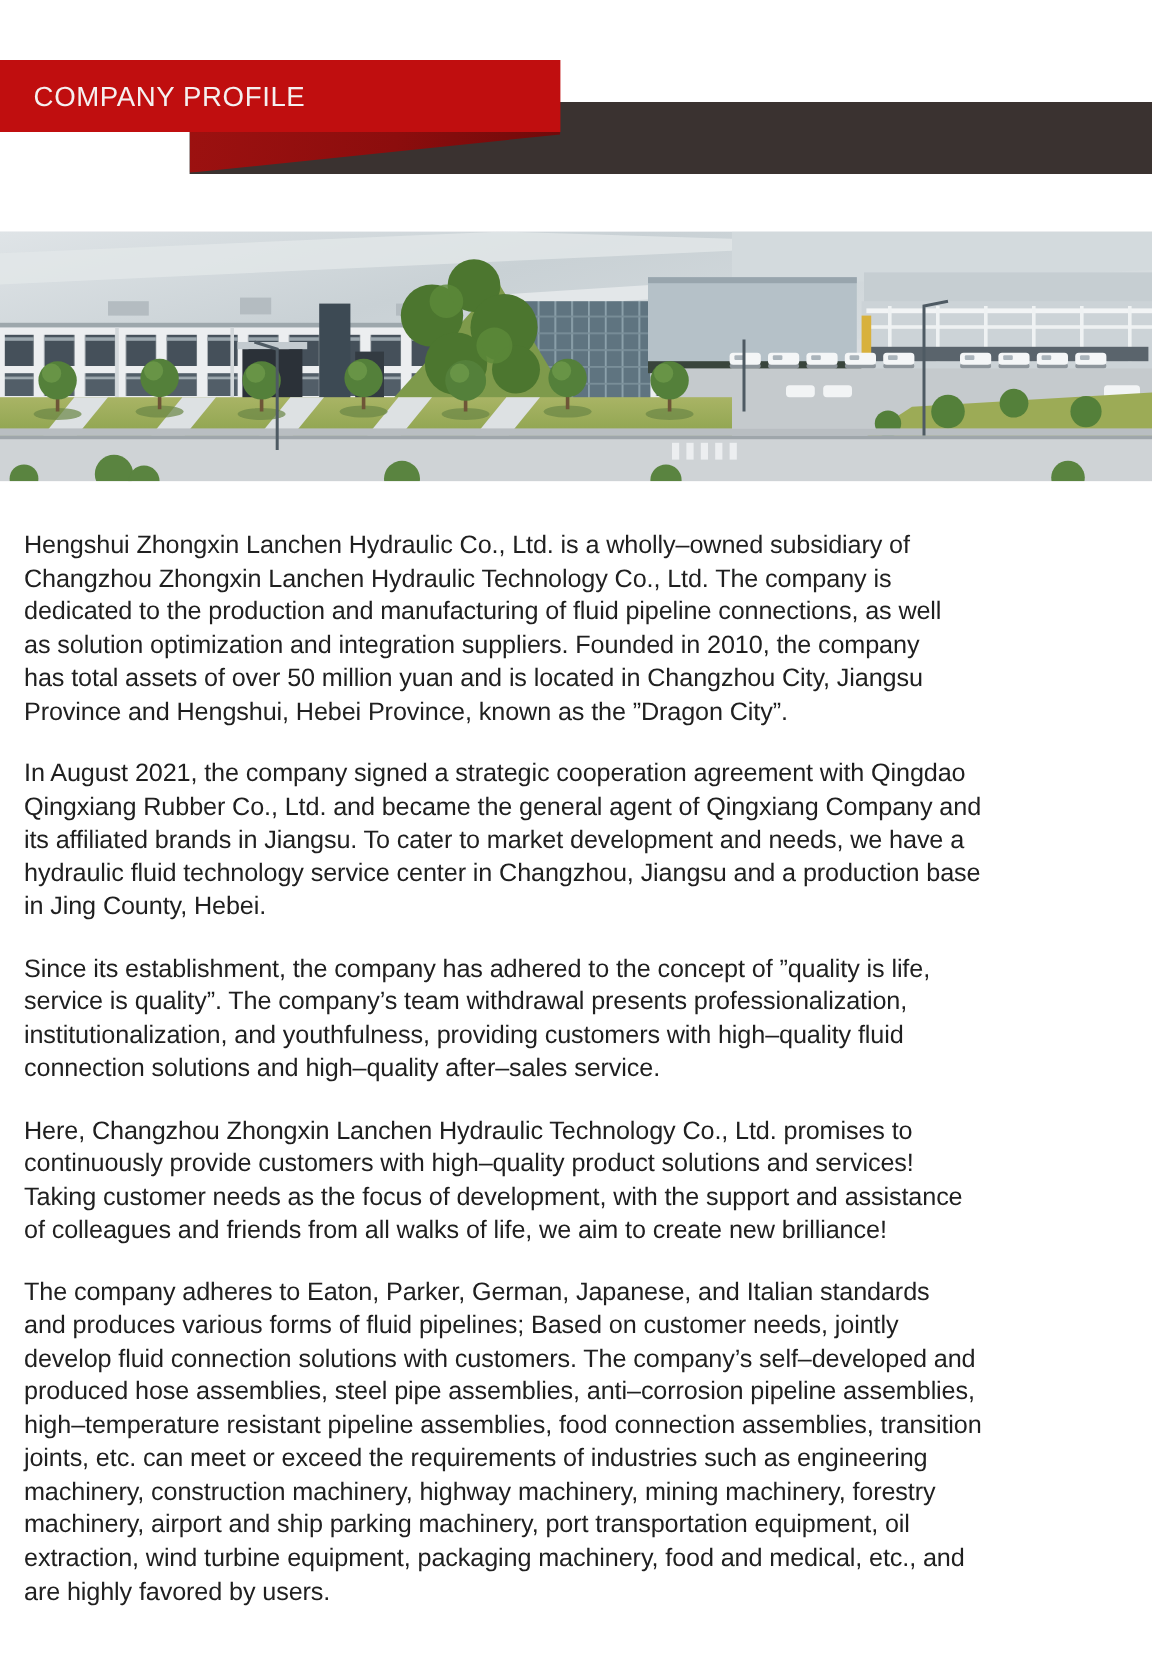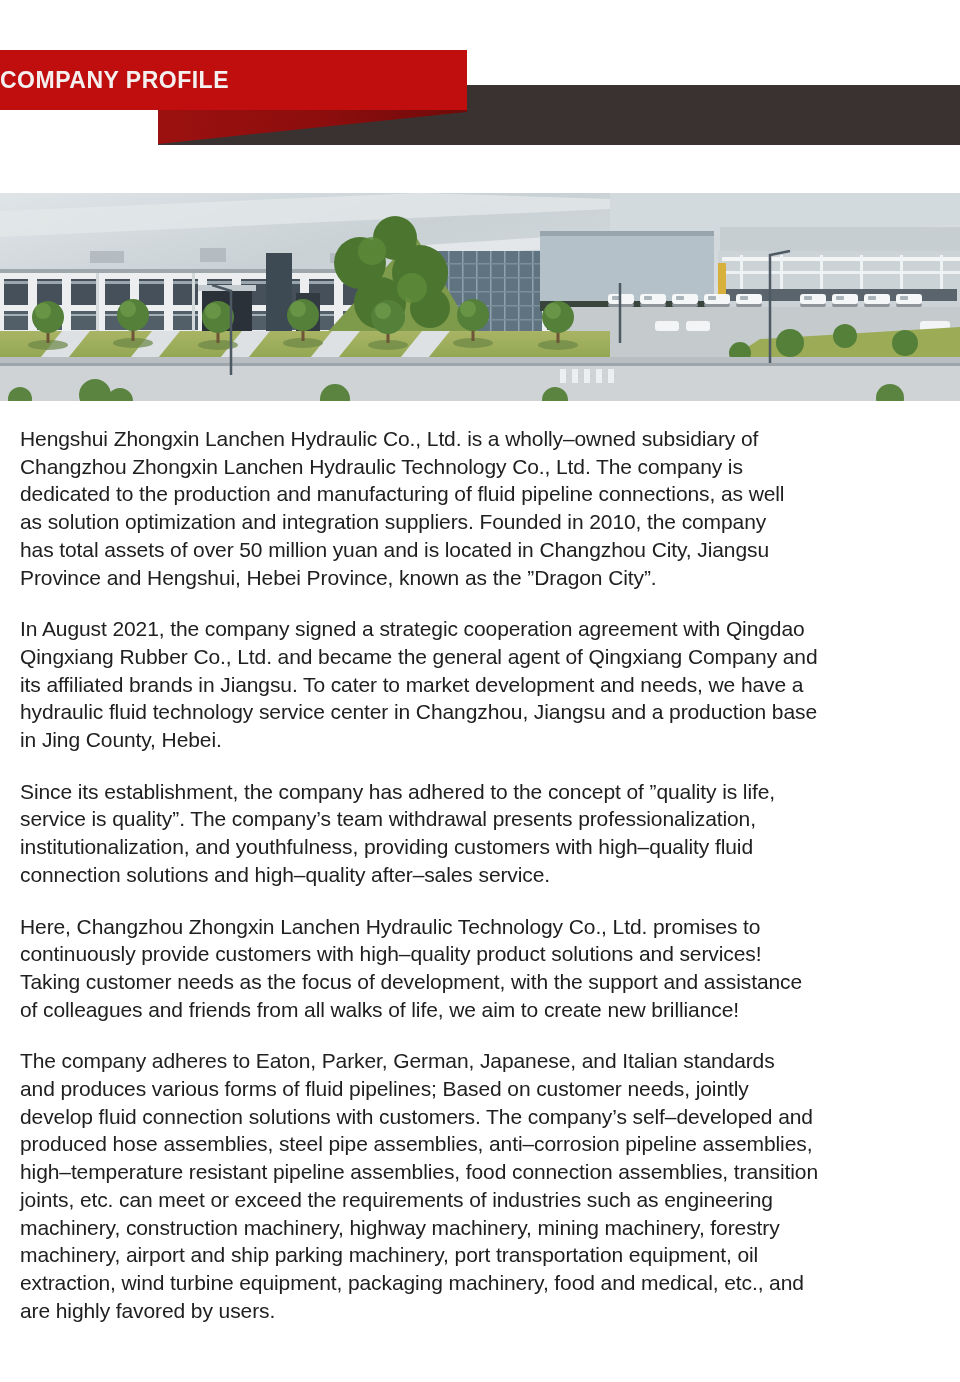--- a/index.html
+++ b/index.html
@@ -18,36 +18,36 @@
     background:linear-gradient(100deg,#9c1110 0%,#8c0d0d 55%,#6f0a0a 100%);
     clip-path:polygon(0 0, 100% 0, 100% 6%, 0 100%);
     z-index:2;
   }
   .banner {
     position:absolute; left:0; top:50px; width:467px; height:60px;
     background:#c00e0f; z-index:3;
     display:flex; align-items:center;
   }
   .banner-title {
-    color:#f5f0f0; font-size:23px; font-weight:700;
-    letter-spacing:0.5px; white-space:nowrap;
+    color:#f5f0f0; font-size:23px; font-weight:400;
+    letter-spacing:0.5px; padding-left:28px; white-space:nowrap;
   }
   
   .photo {
     position:absolute; left:0; top:193px; width:960px; height:208px;
     overflow:hidden; background:#d9dde0;
   }
   .photo svg { display:block; width:960px; height:208px; }
   
   .content {
     position:absolute; left:20px; top:425px; width:926px;
     color:#202020; font-size:21px; line-height:27.7px;
   }
   .content p {
-    margin:0 0 24px 0; white-space:pre-line;
+    margin:16px 0 24px 0; white-space:pre-line;
     letter-spacing:-0.1px;
   }
   .content p:last-child { margin-bottom:0; }
 </style>
 </head>
 <body>
 
 <div class="page">
 
   <div class="header-bar"></div>

